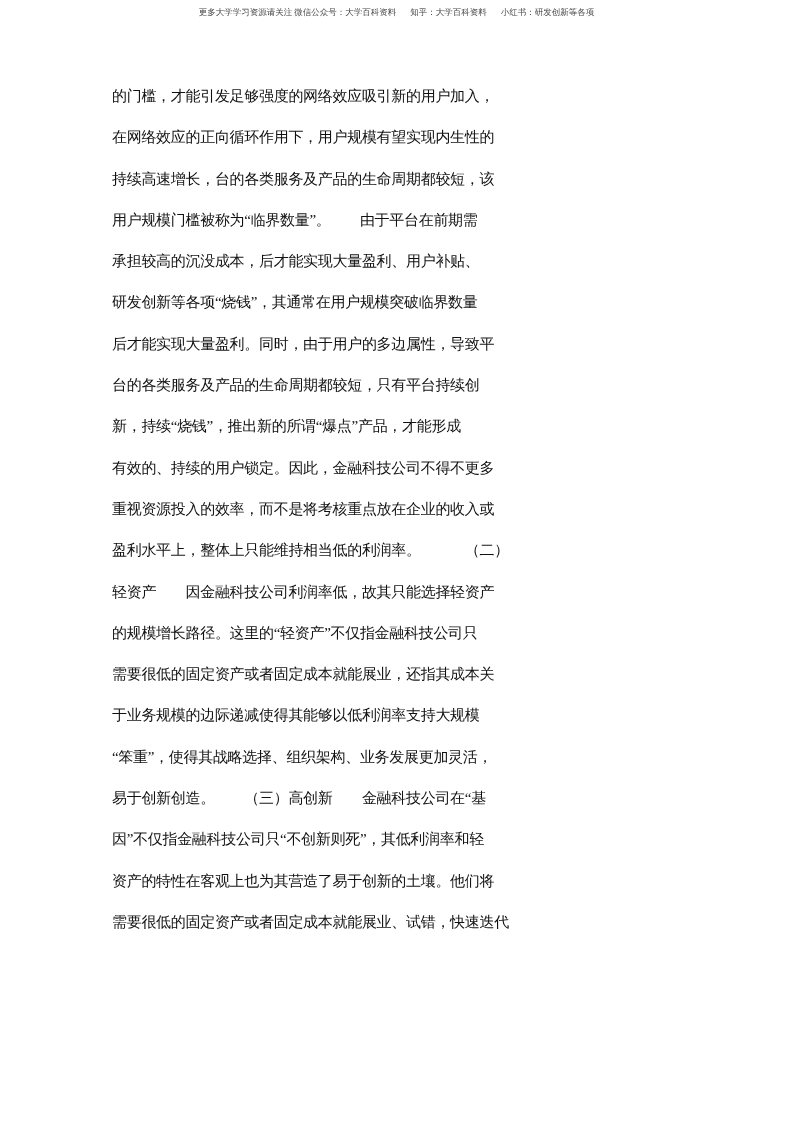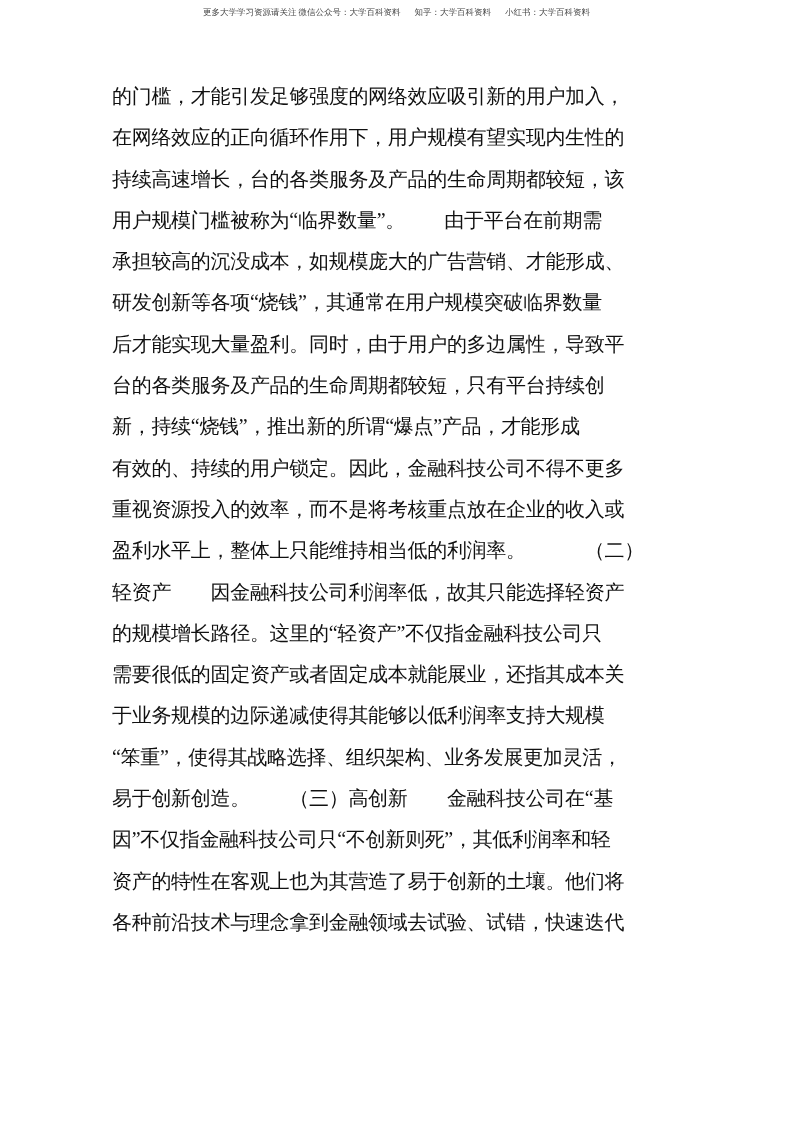--- a/index.html
+++ b/index.html
@@ -34,56 +34,56 @@
     letter-spacing:0;
   }
   .doc-body{
     position:absolute;
     top:76px;
     left:112px;
     width:572px;
     color:var(--body-text);
   }
   .text-line{
-    font-size:20px;
+    font-size:15px;
     line-height:41.3px;
     height:41.3px;
     letter-spacing:-0.3px;
     white-space:pre;
     overflow:visible;
   }
 </style>
 </head>
 <body>
 
 <div class="page">
 
   <div class="page-header">
     <span>更多大学学习资源请关注 微信公众号：大学百科资料</span>
     <span>知乎：大学百科资料</span>
-    <span>小红书：大学百科资料</span>
+    <span>小红书：研发创新等各项</span>
   </div>
 
   <div class="doc-body">
     <div class="text-line">的门槛，才能引发足够强度的网络效应吸引新的用户加入，</div>
     <div class="text-line">在网络效应的正向循环作用下，用户规模有望实现内生性的</div>
     <div class="text-line">持续高速增长，台的各类服务及产品的生命周期都较短，该</div>
     <div class="text-line">用户规模门槛被称为“临界数量”。　　由于平台在前期需</div>
-    <div class="text-line">承担较高的沉没成本，如规模庞大的广告营销、才能形成、</div>
+    <div class="text-line">承担较高的沉没成本，后才能实现大量盈利、用户补贴、</div>
     <div class="text-line">研发创新等各项“烧钱”，其通常在用户规模突破临界数量</div>
     <div class="text-line">后才能实现大量盈利。同时，由于用户的多边属性，导致平</div>
     <div class="text-line">台的各类服务及产品的生命周期都较短，只有平台持续创</div>
     <div class="text-line">新，持续“烧钱”，推出新的所谓“爆点”产品，才能形成</div>
     <div class="text-line">有效的、持续的用户锁定。因此，金融科技公司不得不更多</div>
     <div class="text-line">重视资源投入的效率，而不是将考核重点放在企业的收入或</div>
     <div class="text-line">盈利水平上，整体上只能维持相当低的利润率。　　　（二）</div>
     <div class="text-line">轻资产　　因金融科技公司利润率低，故其只能选择轻资产</div>
     <div class="text-line">的规模增长路径。这里的“轻资产”不仅指金融科技公司只</div>
     <div class="text-line">需要很低的固定资产或者固定成本就能展业，还指其成本关</div>
     <div class="text-line">于业务规模的边际递减使得其能够以低利润率支持大规模</div>
     <div class="text-line">“笨重”，使得其战略选择、组织架构、业务发展更加灵活，</div>
     <div class="text-line">易于创新创造。　　（三）高创新　　金融科技公司在“基</div>
     <div class="text-line">因”不仅指金融科技公司只“不创新则死”，其低利润率和轻</div>
     <div class="text-line">资产的特性在客观上也为其营造了易于创新的土壤。他们将</div>
-    <div class="text-line">各种前沿技术与理念拿到金融领域去试验、试错，快速迭代</div>
+    <div class="text-line">需要很低的固定资产或者固定成本就能展业、试错，快速迭代</div>
   </div>
 
 </div>
 
 </body></html>

